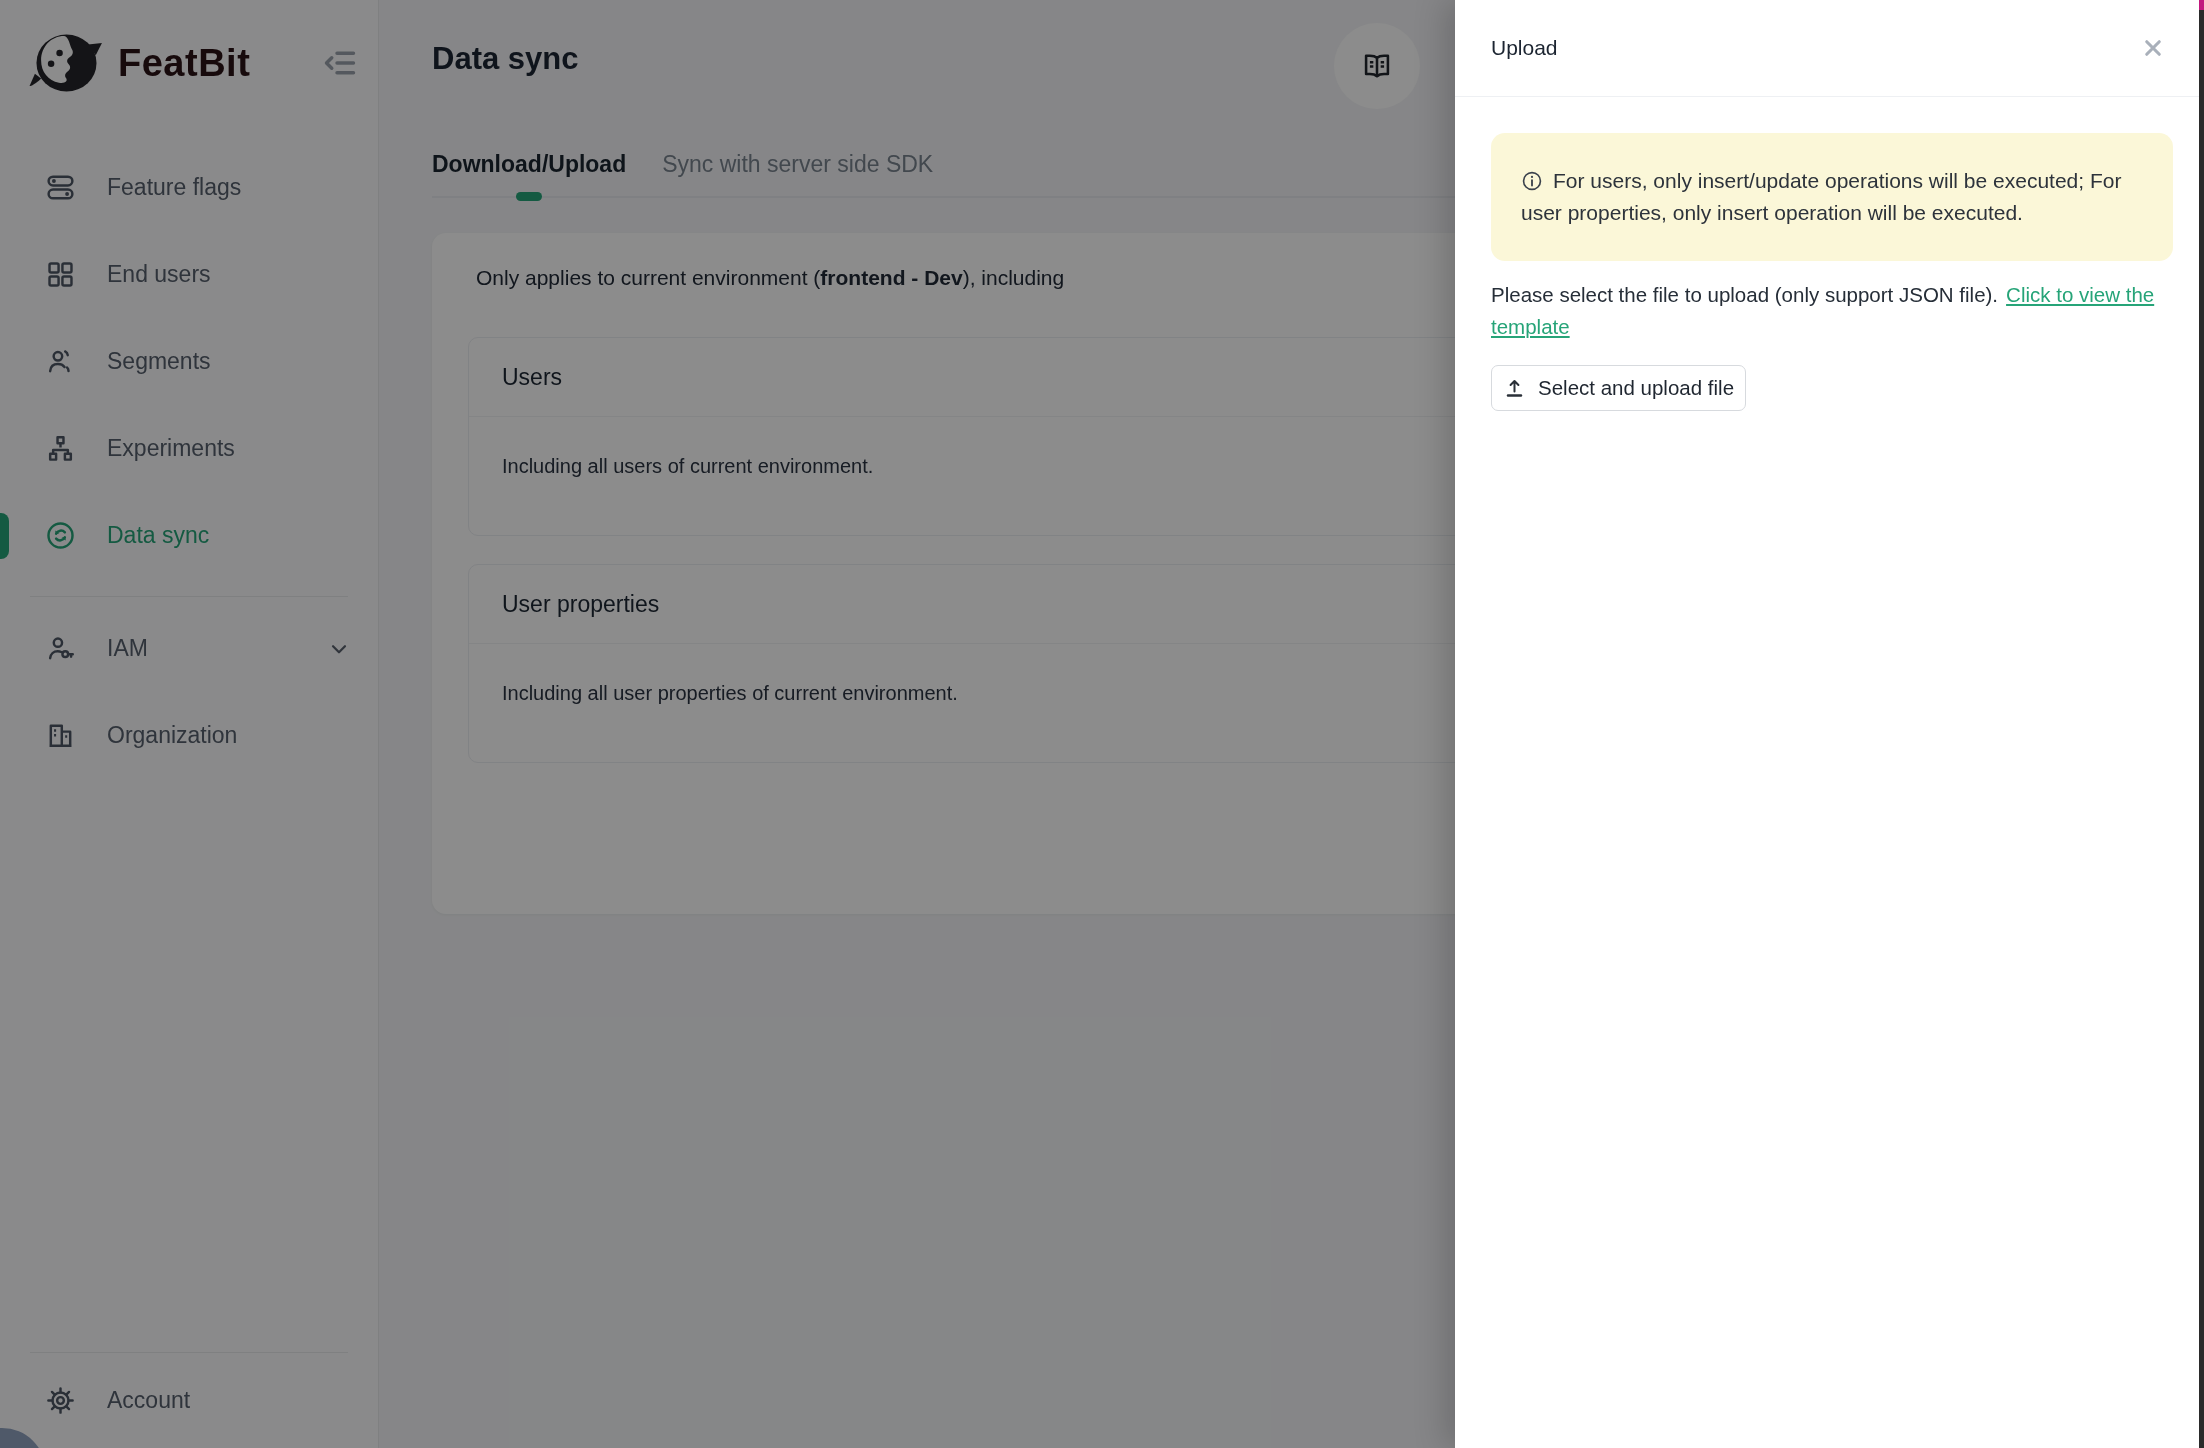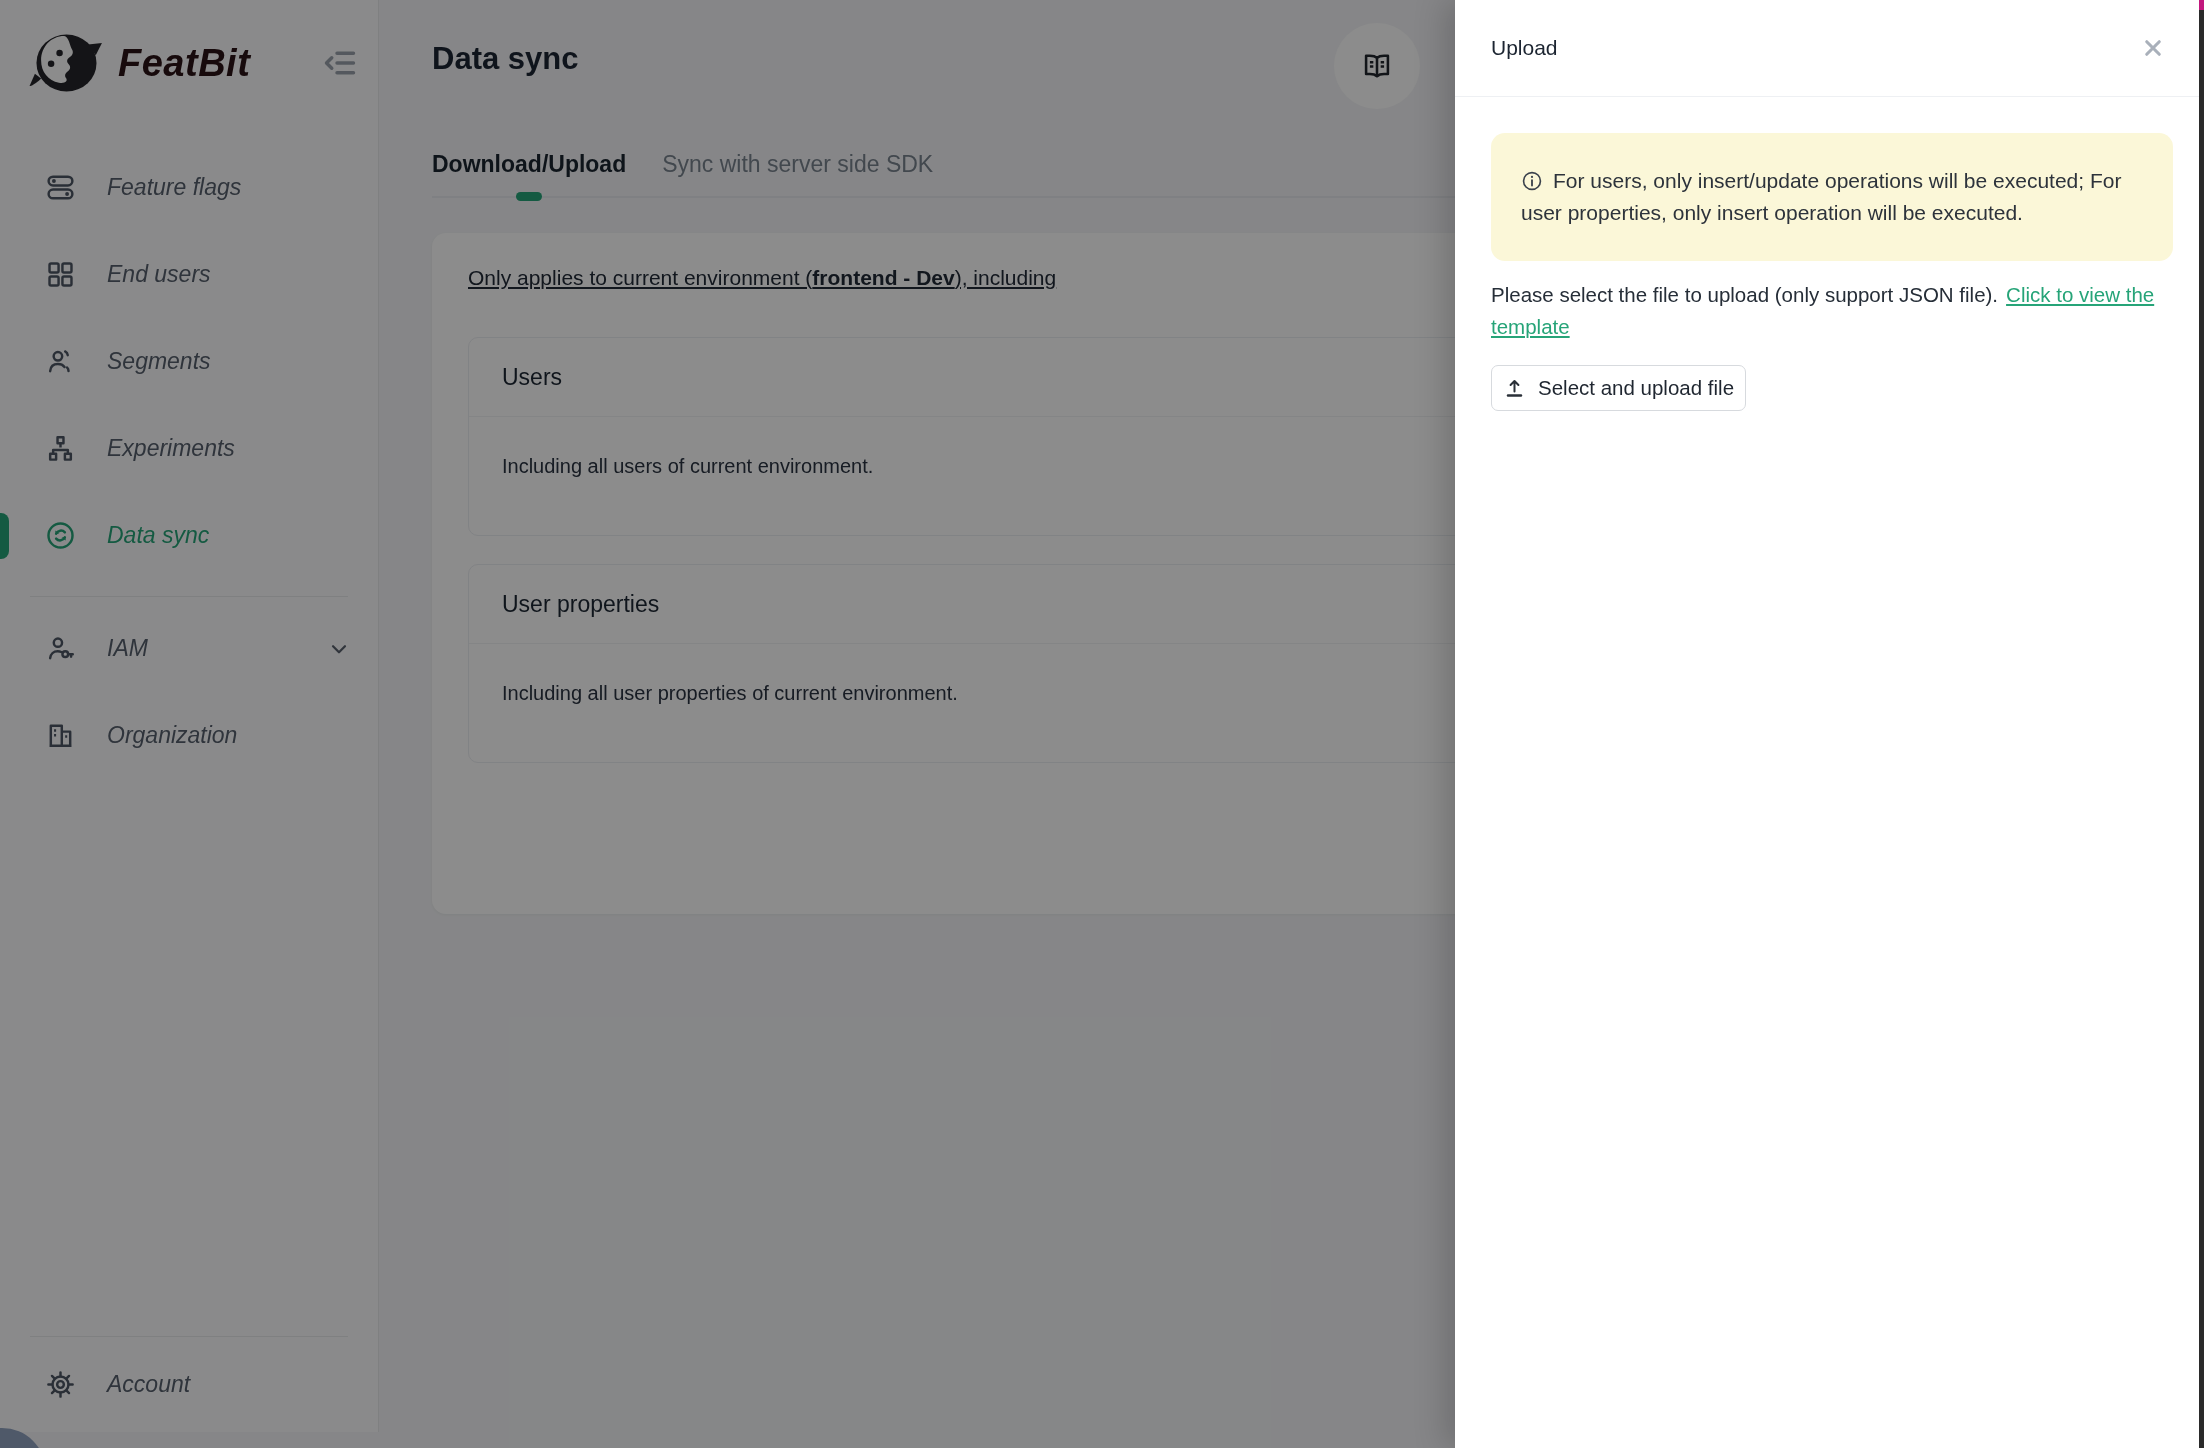--- a/index.html
+++ b/index.html
@@ -1,21 +1,21 @@
 <!DOCTYPE html>
 <html><head>
 <meta charset="utf-8">
 <style>
   html,body{margin:0;padding:0;}
   .app{position:relative;width:2204px;height:1448px;background:#f4f5f7;overflow:hidden;
        font-family:"Liberation Sans","DejaVu Sans",sans-serif;color:#2b3442;}
 
   
-  .sidebar{position:absolute;left:0;top:0;bottom:16px;width:378px;background:#fcfcfd;
-           border-right:1px solid #e7e9ec;z-index:1;font-style:italic;}
+  .sidebar{position:absolute;left:0;top:0;bottom:0;width:378px;background:#fcfcfd;
+           border-right:1px solid #e7e9ec;z-index:1;}
   .logo-row{display:flex;align-items:center;height:78px;padding:24px 20px 0 28px;}
   .logo-text{font-size:38px;font-weight:bold;color:#2b1316;margin-left:13px;letter-spacing:.5px;}
   .fold-btn{margin-left:auto;width:36px;height:36px;color:#9aa1ab;cursor:pointer;}
   .nav{position:absolute;top:144px;left:0;right:0;list-style:none;margin:0;padding:0;}
   .nav-item{position:relative;display:flex;align-items:center;height:87px;
             padding:0 26px 0 45px;color:#57606d;font-size:23px;cursor:pointer;}
   .nav-item .nicon{width:31px;height:31px;flex:none;color:#4e5764;}
   .nav-item .nlabel{margin-left:31px;white-space:nowrap;}
   .nav-item.active{color:#26a478;}
   .nav-item.active .nicon{color:#26a478;}
@@ -37,21 +37,21 @@
            color:#22272e;cursor:pointer;}
   .tabs{display:flex;gap:36px;margin-top:69px;margin-right:40px;border-bottom:2px solid #e8eaee;}
   .tab{position:relative;font-size:23px;line-height:30px;padding-bottom:17px;color:#79London;
        color:#79838f;cursor:pointer;white-space:nowrap;}
   .tab.active{color:#1b2530;font-weight:600;}
   .tab .pill{display:none;}
   .tab.active .pill{display:block;position:absolute;left:50%;transform:translateX(-50%);
        bottom:-5px;width:26px;height:9px;border-radius:5px;background:#26a478;}
   .card{margin:35px 40px 0 0;min-height:681px;background:#fff;border-radius:14px;
         box-shadow:0 1px 3px rgba(20,30,40,.05);}
-  .card-intro{margin:0;padding:30px 36px 0;font-size:21px;line-height:30px;color:#222b38;text-decoration:underline;}
+  .card-intro{margin:8px;padding:30px 36px 0;font-size:21px;line-height:30px;color:#222b38;}
   .panel{margin:44px 36px 0;border:1px solid #eceef2;border-radius:10px;background:#fff;}
   .panel + .panel{margin-top:28px;}
   .panel-header{height:78px;display:flex;align-items:center;padding:0 33px;font-size:23px;
         color:#1d2733;border-bottom:1px solid #f0f2f5;}
   .panel-body{padding:38px 33px 57px;font-size:20px;color:#2b3442;}
 
   .chat-bubble{position:absolute;left:-42px;top:1428px;width:88px;height:88px;border-radius:50%;
         background:#90a2c0;z-index:2;cursor:pointer;}
 
   

